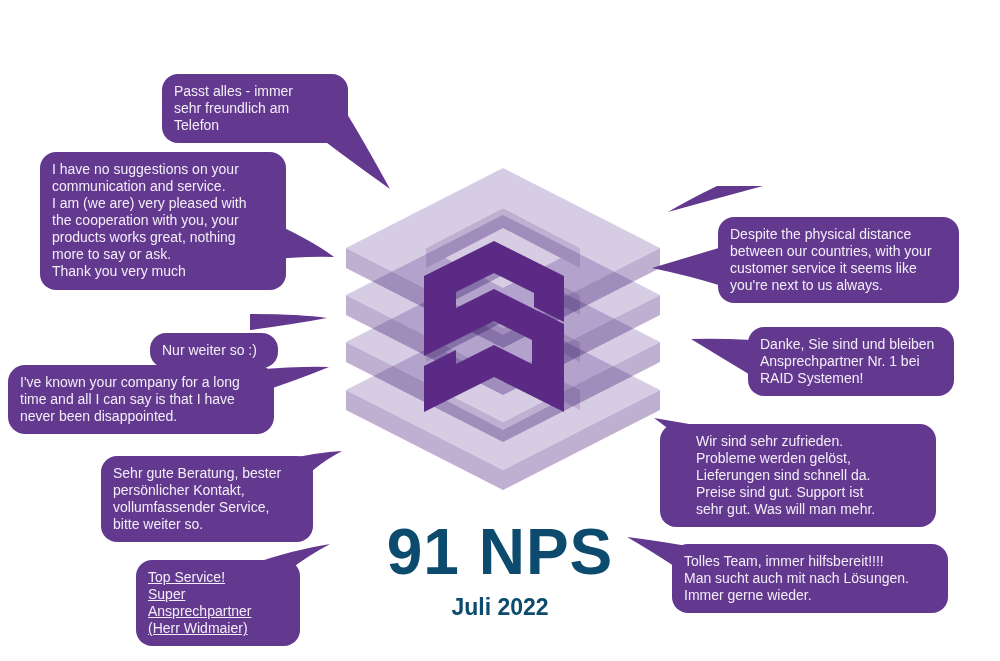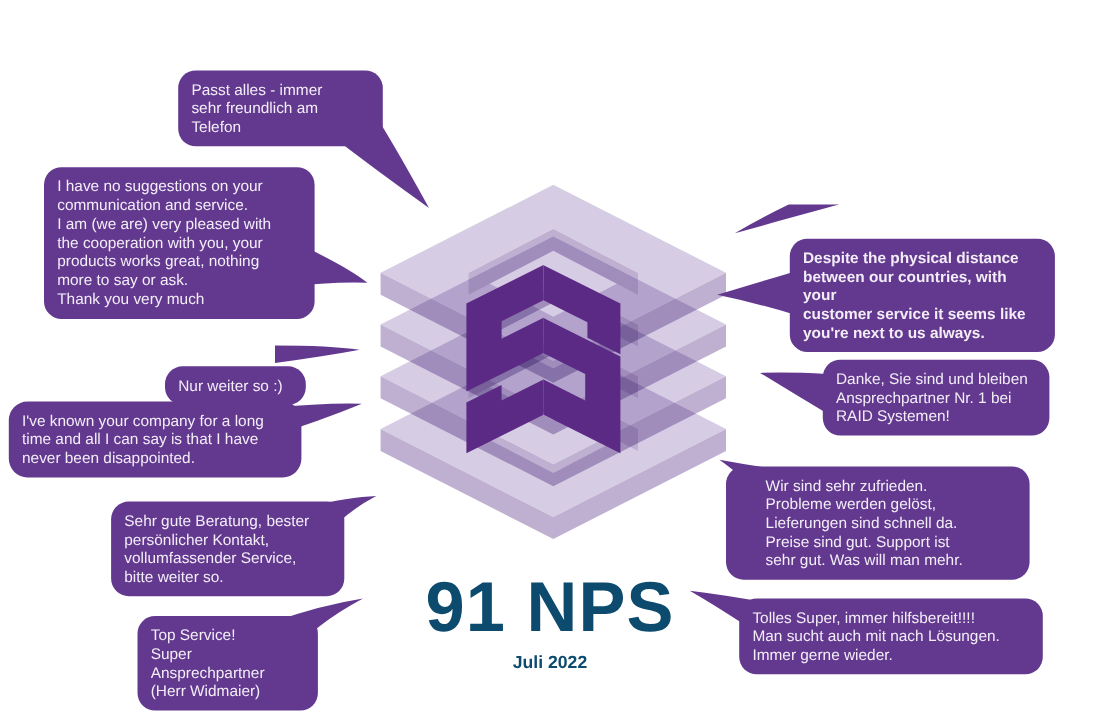--- a/index.html
+++ b/index.html
@@ -12,37 +12,37 @@
     position:absolute;
     background:#63398f;
     color:#f2edf7;
     border-radius:16px;
     padding:9px 12px;
     font-size:14px;
     line-height:1.22;
     white-space:pre-line;
     z-index:3;
   }
-  .b1 {left:162px; top:64px;  width:162px;}
+  .b1 {left:162px; top:74px;  width:162px;}
   .b2 {left:40px;  top:152px; width:222px;}
   .b3 {left:150px; top:309px; width:104px;margin-top:24px;}
   .b4 {left:8px;   top:365px; width:242px;border-radius:17px;}
   .b5 {left:101px;  top:456px; width:188px;}
-  .b6 {left:125px; top:560px; width:140px;}
+  .b6 {left:136px; top:560px; width:140px;text-decoration:underline;}
   .b7 {left:699px; top:62px;  width:248px;}
-  .b8 {left:718px; top:217px; width:217px;font-weight:bold;}
+  .b8 {left:718px; top:217px; width:217px;}
   .b9 {left:748px; top:327px; width:182px;}
   .b10{left:660px; top:424px; width:228px;padding-left:36px;}
   .b11{left:672px; top:544px; width:252px;}
   .score{
     position:absolute;left:340px;top:520px;width:320px;
     text-align:center;color:#0c4a6e;z-index:2;
   }
   .score .nps{font-size:64px;font-weight:bold;line-height:1;letter-spacing:1px;}
-  .score .date{font-size:16px;font-weight:bold;margin-top:10px;}
+  .score .date{font-size:23px;font-weight:bold;margin-top:10px;}
 </style>
 </head>
 <body>
 
 <div class="stage">
 
   <svg class="art" viewBox="0 0 1000 661">
     <defs>
       <path id="sGlyph" d="M0,0 H140 V46 H110 V32 H32 V48 H140 V136 H0 V90 H32 V104 H108 V80 H0 Z"></path>
       <clipPath id="clipL">
@@ -119,21 +119,21 @@
 customer service it seems like
 you're next to us always.</div>
   <div class="bubble b9">Danke, Sie sind und bleiben
 Ansprechpartner Nr. 1 bei
 RAID Systemen!</div>
   <div class="bubble b10">Wir sind sehr zufrieden.
 Probleme werden gelöst,
 Lieferungen sind schnell da.
 Preise sind gut. Support ist
 sehr gut. Was will man mehr.</div>
-  <div class="bubble b11">Tolles Super, immer hilfsbereit!!!!
+  <div class="bubble b11">Tolles Team, immer hilfsbereit!!!!
 Man sucht auch mit nach Lösungen.
 Immer gerne wieder.</div>
 
   <div class="score">
     <div class="nps">91 NPS</div>
     <div class="date">Juli 2022</div>
   </div>
 
 </div>
 

